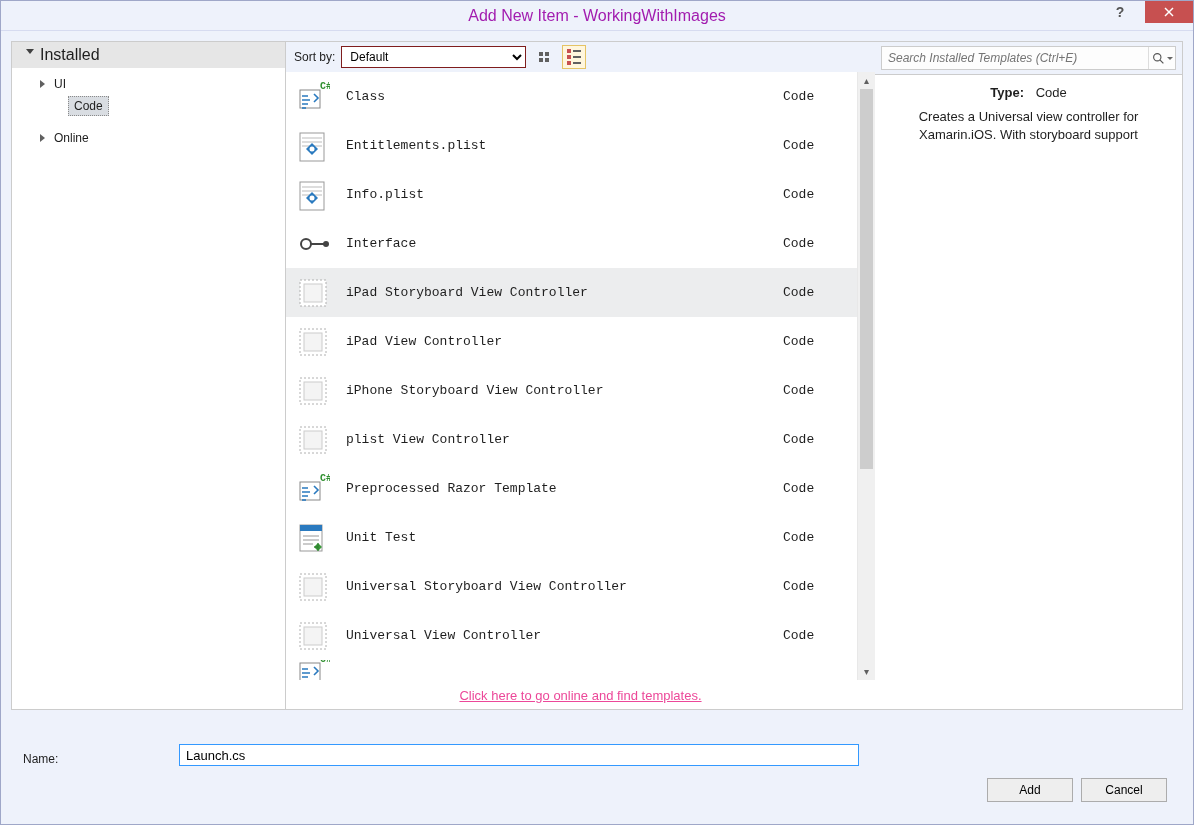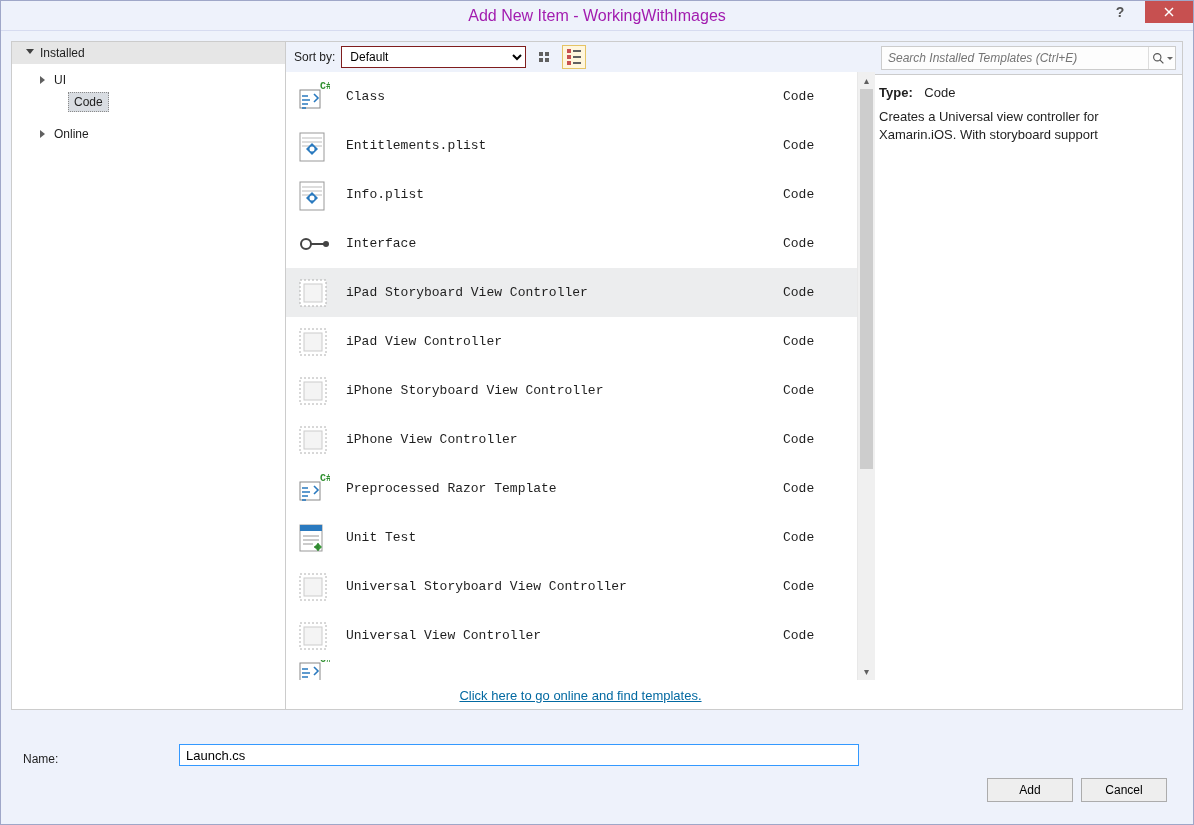--- a/index.html
+++ b/index.html
@@ -78,21 +78,21 @@
     width: 275px;
     background: #ffffff;
     border: 1px solid #cccccc;
     box-sizing: border-box;
     padding: 0;
     overflow: auto;
   }
   .tree-header {
     background: #e6e6e6;
     padding: 4px 8px 4px 28px;
-    font-size: 12px;
+    font-size: 16px;
     position: relative;
   }
   .tree-header::before {
     content: "";
     position: absolute;
     left: 14px; top: 7px;
     width: 0; height: 0;
     border-left: 4px solid transparent;
     border-right: 4px solid transparent;
     border-top: 5px solid #404040;
@@ -230,21 +230,21 @@
 
   .online-link-row {
     height: 28px;
     display: flex;
     align-items: center;
     justify-content: center;
     background: #ffffff;
     border-top: 1px solid #ffffff;
   }
   .online-link-row a {
-    color: #0369a1;
+    color: #ec4899;
     text-decoration: underline;
     font-size: 13px;
   }
 
   
   .details-panel {
     width: 308px;
     border: 1px solid #cccccc;
     border-left: none;
     background: #eef2fb;
@@ -284,25 +284,26 @@
   .search-box .mag svg { width: 13px; height: 13px; }
   .search-box .mag::after {
     content: "";
     width: 0; height: 0;
     border-left: 3px solid transparent;
     border-right: 3px solid transparent;
     border-top: 3px solid #666;
     margin-left: 2px;
   }
   .info-block {
-    padding: 10px 4px;
+    padding: 10px 32px;
     font-size: 13px;
     background: #ffffff;
     flex: 1;
     border-top: 1px solid #cccccc;
+    text-align: center;
   }
   .info-block .type-row { margin-bottom: 8px; }
   .info-block .type-row b { font-weight: bold; margin-right: 8px;}
   .info-block .desc { line-height: 1.4; }
 
   
   .bottom-row {
     height: 40px;
     display: flex;
     align-items: flex-end;
@@ -473,21 +474,21 @@
                 </div>
                 <div class="name-cell">iPhone Storyboard View Controller</div>
                 <div class="cat-cell">Code</div>
               </div>
               <div class="template-row">
                 <div class="icon-cell">
                   <svg width="34" height="34" viewBox="0 0 34 34">
                     <use href="#icon-viewcontroller"></use>
                   </svg>
                 </div>
-                <div class="name-cell">iPhone View Controller</div>
+                <div class="name-cell">plist View Controller</div>
                 <div class="cat-cell">Code</div>
               </div>
               <div class="template-row">
                 <div class="icon-cell">
                   <svg width="34" height="34" viewBox="0 0 34 34">
                     <use href="#icon-csharp-class"></use>
                   </svg>
                 </div>
                 <div class="name-cell">Preprocessed Razor Template</div>
                 <div class="cat-cell">Code</div>

